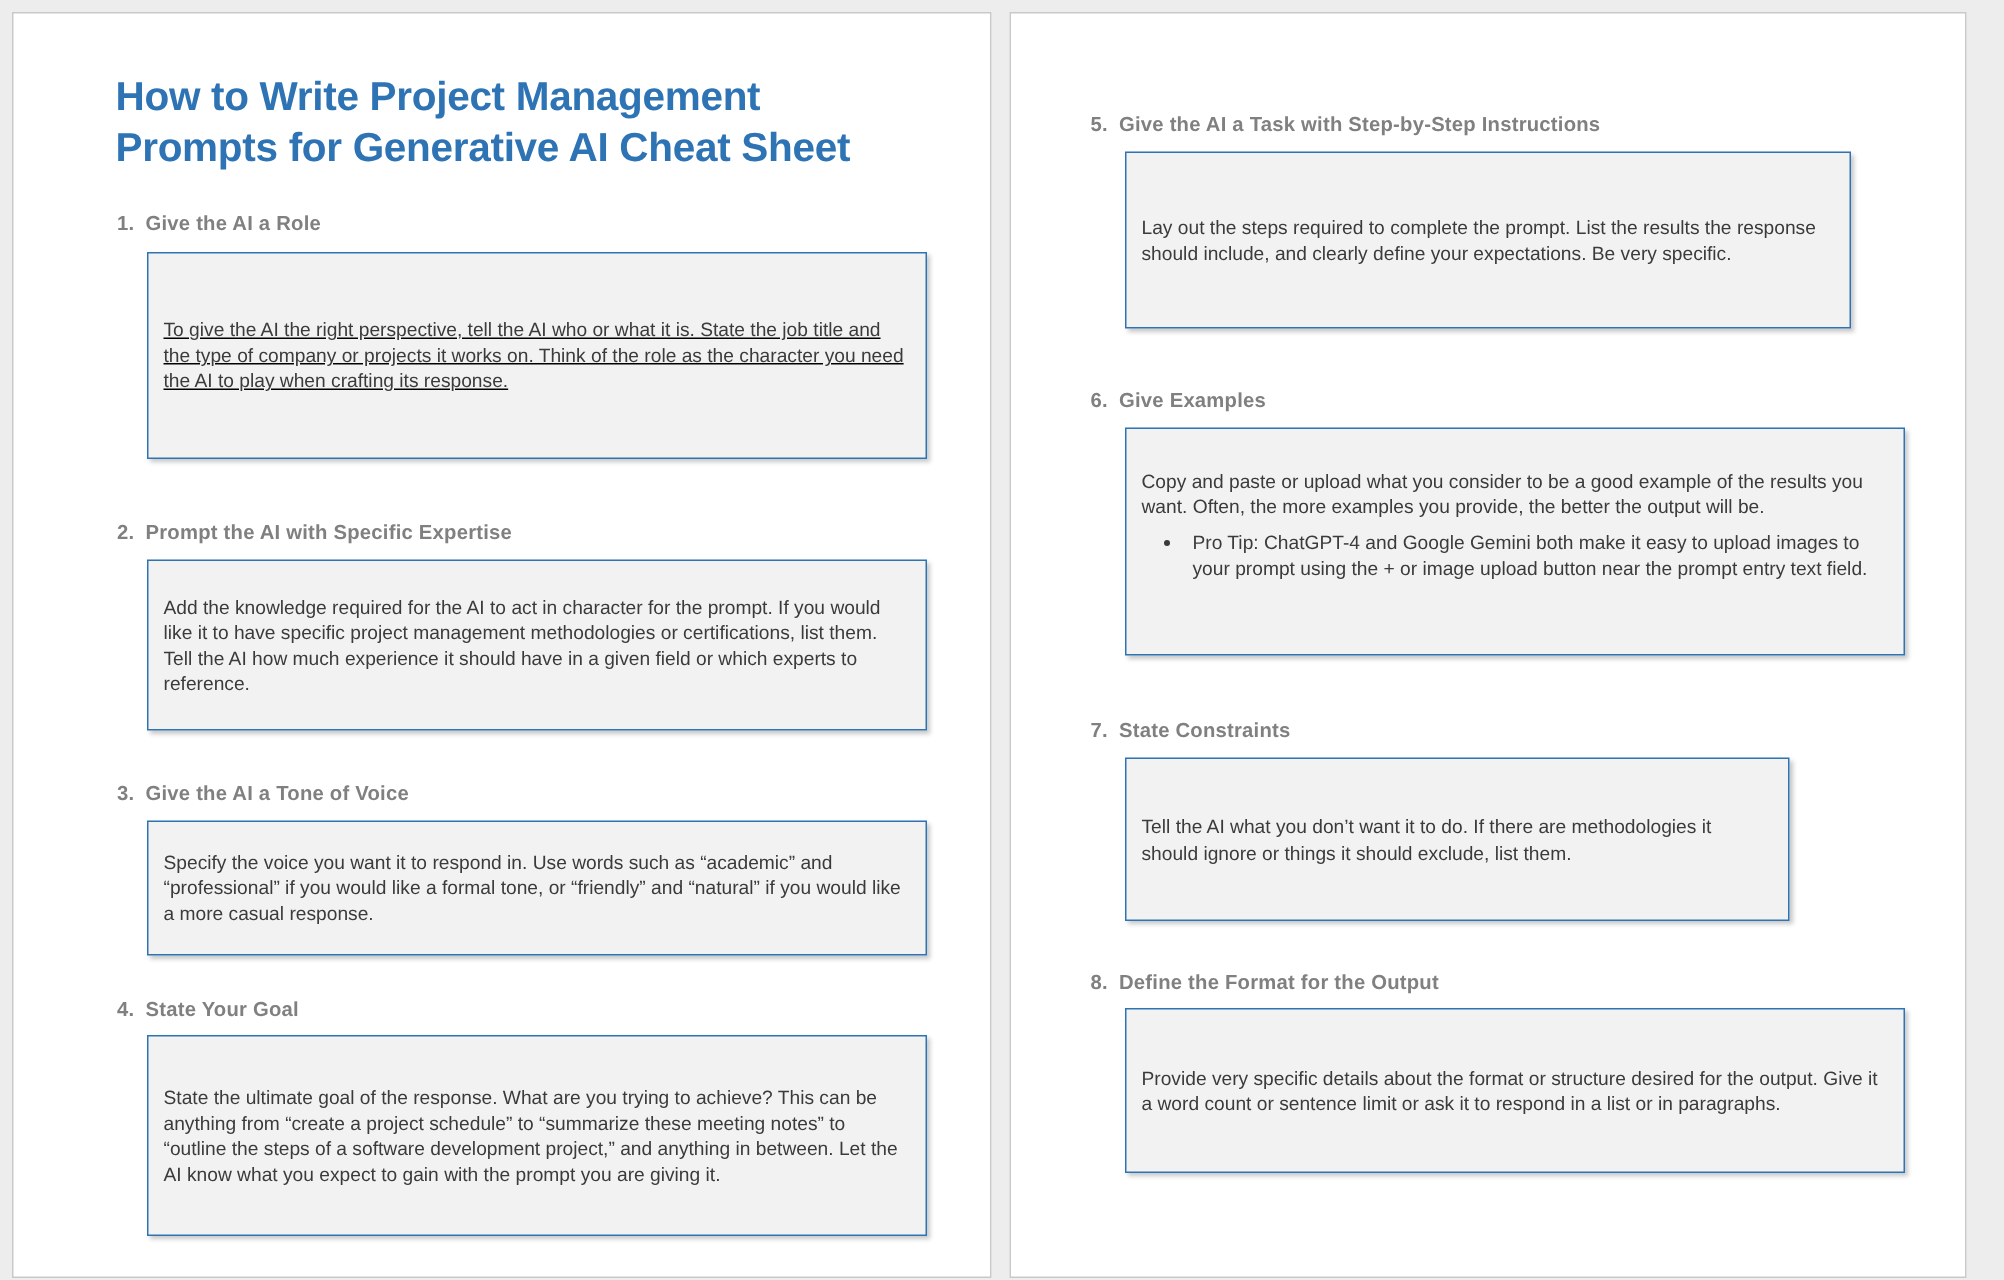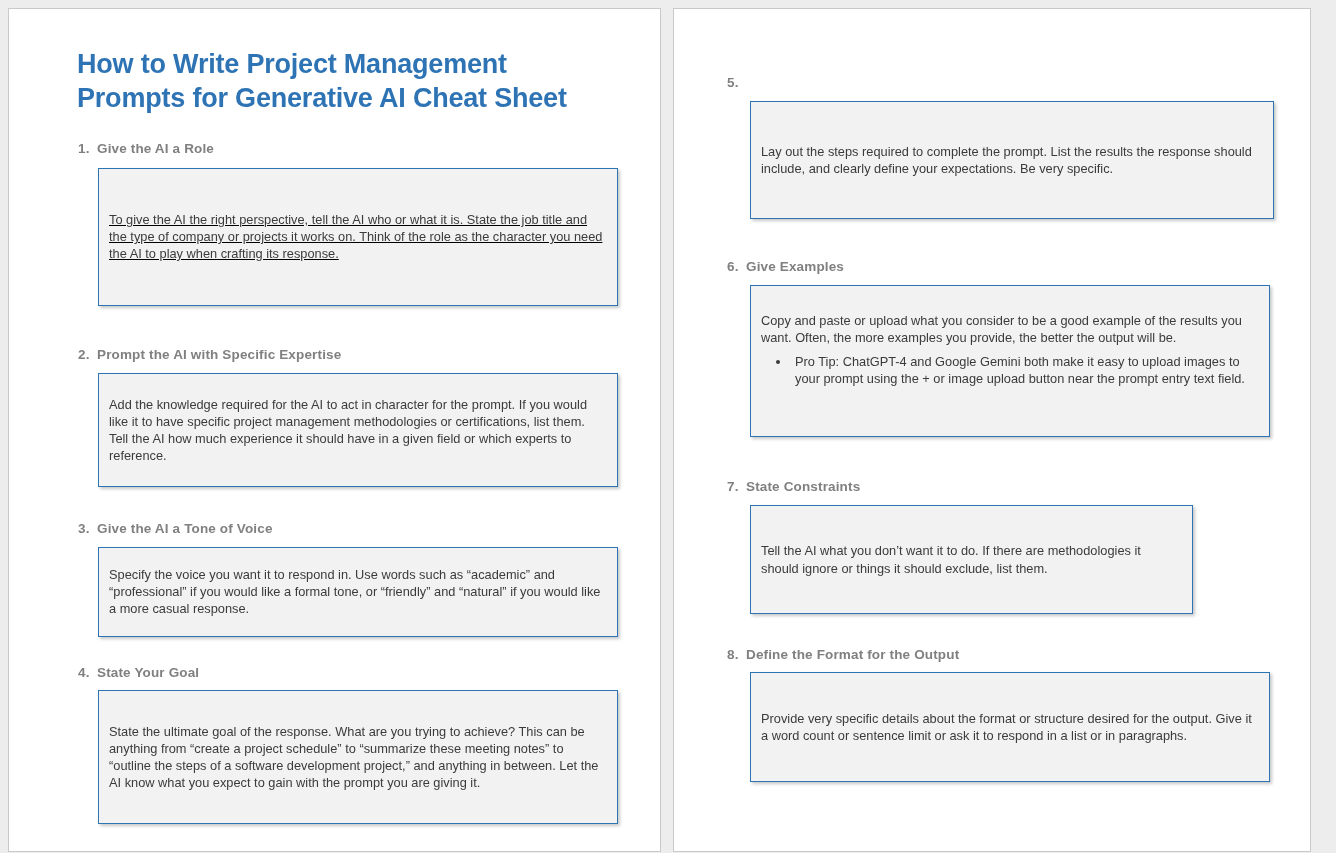--- a/index.html
+++ b/index.html
@@ -116,21 +116,21 @@
   #sec-2 .callout { width: 520px; height: 114px; margin-top: 11px; }
 
   #sec-3 { margin-top: 34px; }
   #sec-3 .callout { width: 520px; height: 90px; margin-top: 11px; justify-content: center; }
 
   #sec-4 { margin-top: 28px; }
   #sec-4 .callout { width: 520px; height: 134px; margin-top: 10px; }
 
   
   #sec-5 { margin-top: 66px; }
-  #sec-5 .callout { width: 524px; height: 118px; margin-top: 11px; }
+  #sec-5 .callout { width: 484px; height: 118px; margin-top: 11px; }
 
   #sec-6 { margin-top: 40px; }
   #sec-6 .callout { width: 520px; height: 152px; margin-top: 11px; justify-content: flex-start; padding-top: 26px; }
 
   #sec-7 { margin-top: 42px; }
   #sec-7 .callout { width: 443px; height: 109px; margin-top: 11px; }
 
   #sec-8 { margin-top: 33px; }
   #sec-8 .callout { width: 520px; height: 110px; margin-top: 10px; }
 </style>
@@ -183,20 +183,21 @@
       </div>
     </div>
 
   </div>
 
   <div class="page page-right">
 
     <div class="section" id="sec-5">
       <div class="sec-head">
         <span class="sec-num">5.</span>
+        <span class="sec-title">Give the AI a Task with Step-by-Step Instructions</span>
       </div>
       <div class="callout">
         <p>Lay out the steps required to complete the prompt. List the results the response should include, and clearly define your expectations. Be very specific.</p>
       </div>
     </div>
 
     <div class="section" id="sec-6">
       <div class="sec-head">
         <span class="sec-num">6.</span>
         <span class="sec-title">Give Examples</span>

